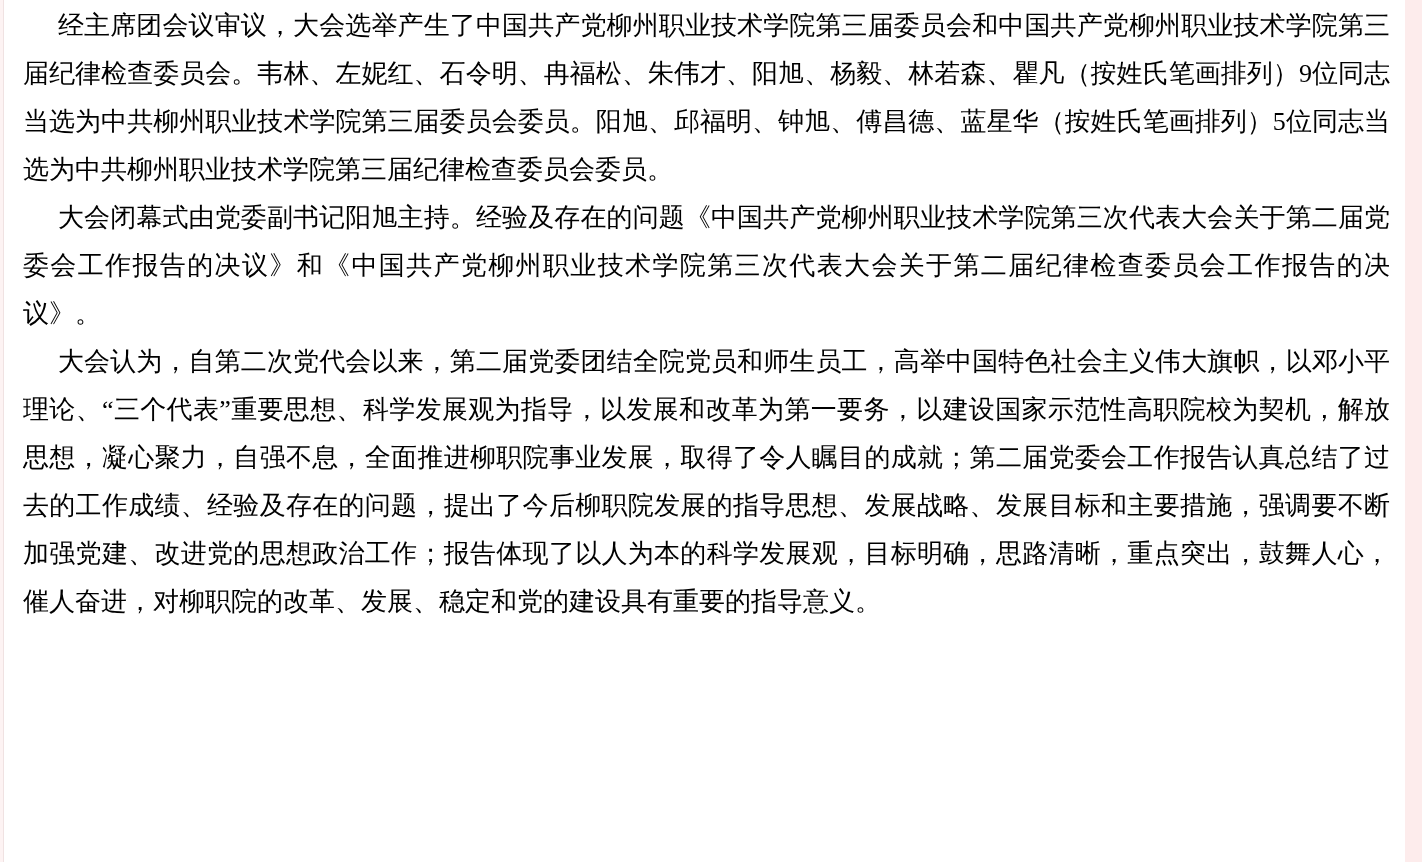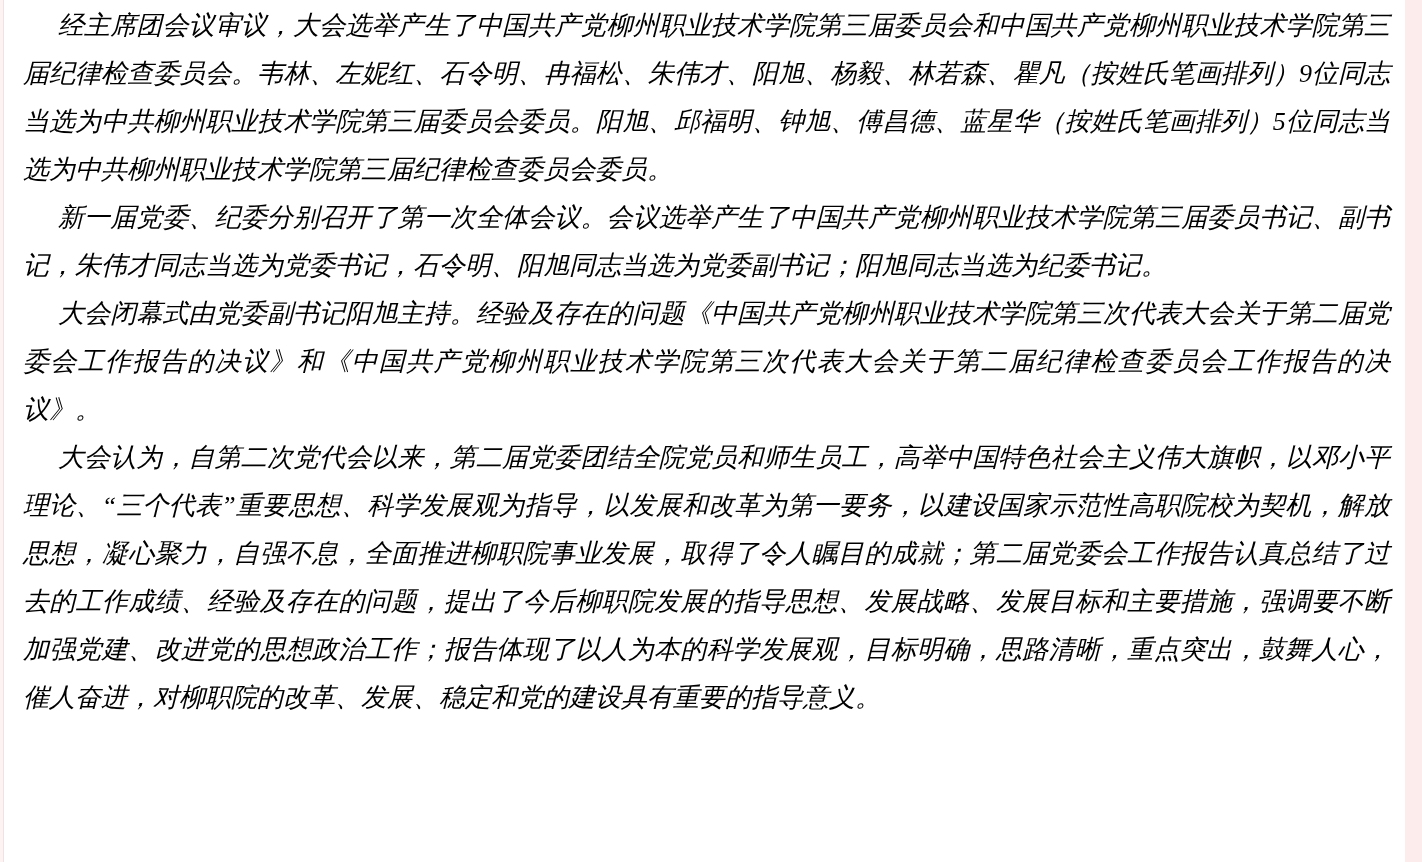--- a/index.html
+++ b/index.html
@@ -30,21 +30,20 @@
     width: 17px;
     height: 862px;
     background: #fdecec;
   }
   .doc-body {
     position: absolute;
     left: 23px;
     top: 2px;
     width: 1367px;
     color: #000000;
-    font-style: italic;
   }
   .doc-body p {
     margin: 0;
     padding: 0;
     font-size: 26px;
     line-height: 48px;
     text-indent: 35px;
     text-align: justify;
     text-justify: inter-character;
     letter-spacing: 0px;
@@ -52,18 +51,17 @@
     color: #000000;
   }
 </style>
 </head>
 <body>
 
 <div class="page-left-edge"></div>
 
 <div class="doc-body">
   <p>经主席团会议审议，大会选举产生了中国共产党柳州职业技术学院第三届委员会和中国共产党柳州职业技术学院第三届纪律检查委员会。韦林、左妮红、石令明、冉福松、朱伟才、阳旭、杨毅、林若森、瞿凡（按姓氏笔画排列）9位同志当选为中共柳州职业技术学院第三届委员会委员。阳旭、邱福明、钟旭、傅昌德、蓝星华（按姓氏笔画排列）5位同志当选为中共柳州职业技术学院第三届纪律检查委员会委员。</p>
-  <p>新一届党委、纪委分别召开了第一次全体会议。会议选举产生了中国共产党柳州职业技术学院第三届委员书记、副书记，朱伟才同志当选为党委书记，石令明、阳旭同志当选为党委副书记；阳旭同志当选为纪委书记。</p>
   <p>大会闭幕式由党委副书记阳旭主持。经验及存在的问题《中国共产党柳州职业技术学院第三次代表大会关于第二届党委会工作报告的决议》和《中国共产党柳州职业技术学院第三次代表大会关于第二届纪律检查委员会工作报告的决议》。</p>
   <p>大会认为，自第二次党代会以来，第二届党委团结全院党员和师生员工，高举中国特色社会主义伟大旗帜，以邓小平理论、“三个代表”重要思想、科学发展观为指导，以发展和改革为第一要务，以建设国家示范性高职院校为契机，解放思想，凝心聚力，自强不息，全面推进柳职院事业发展，取得了令人瞩目的成就；第二届党委会工作报告认真总结了过去的工作成绩、经验及存在的问题，提出了今后柳职院发展的指导思想、发展战略、发展目标和主要措施，强调要不断加强党建、改进党的思想政治工作；报告体现了以人为本的科学发展观，目标明确，思路清晰，重点突出，鼓舞人心，催人奋进，对柳职院的改革、发展、稳定和党的建设具有重要的指导意义。</p>
 </div>
 
 <div class="right-gutter"></div>
 
 </body></html>

